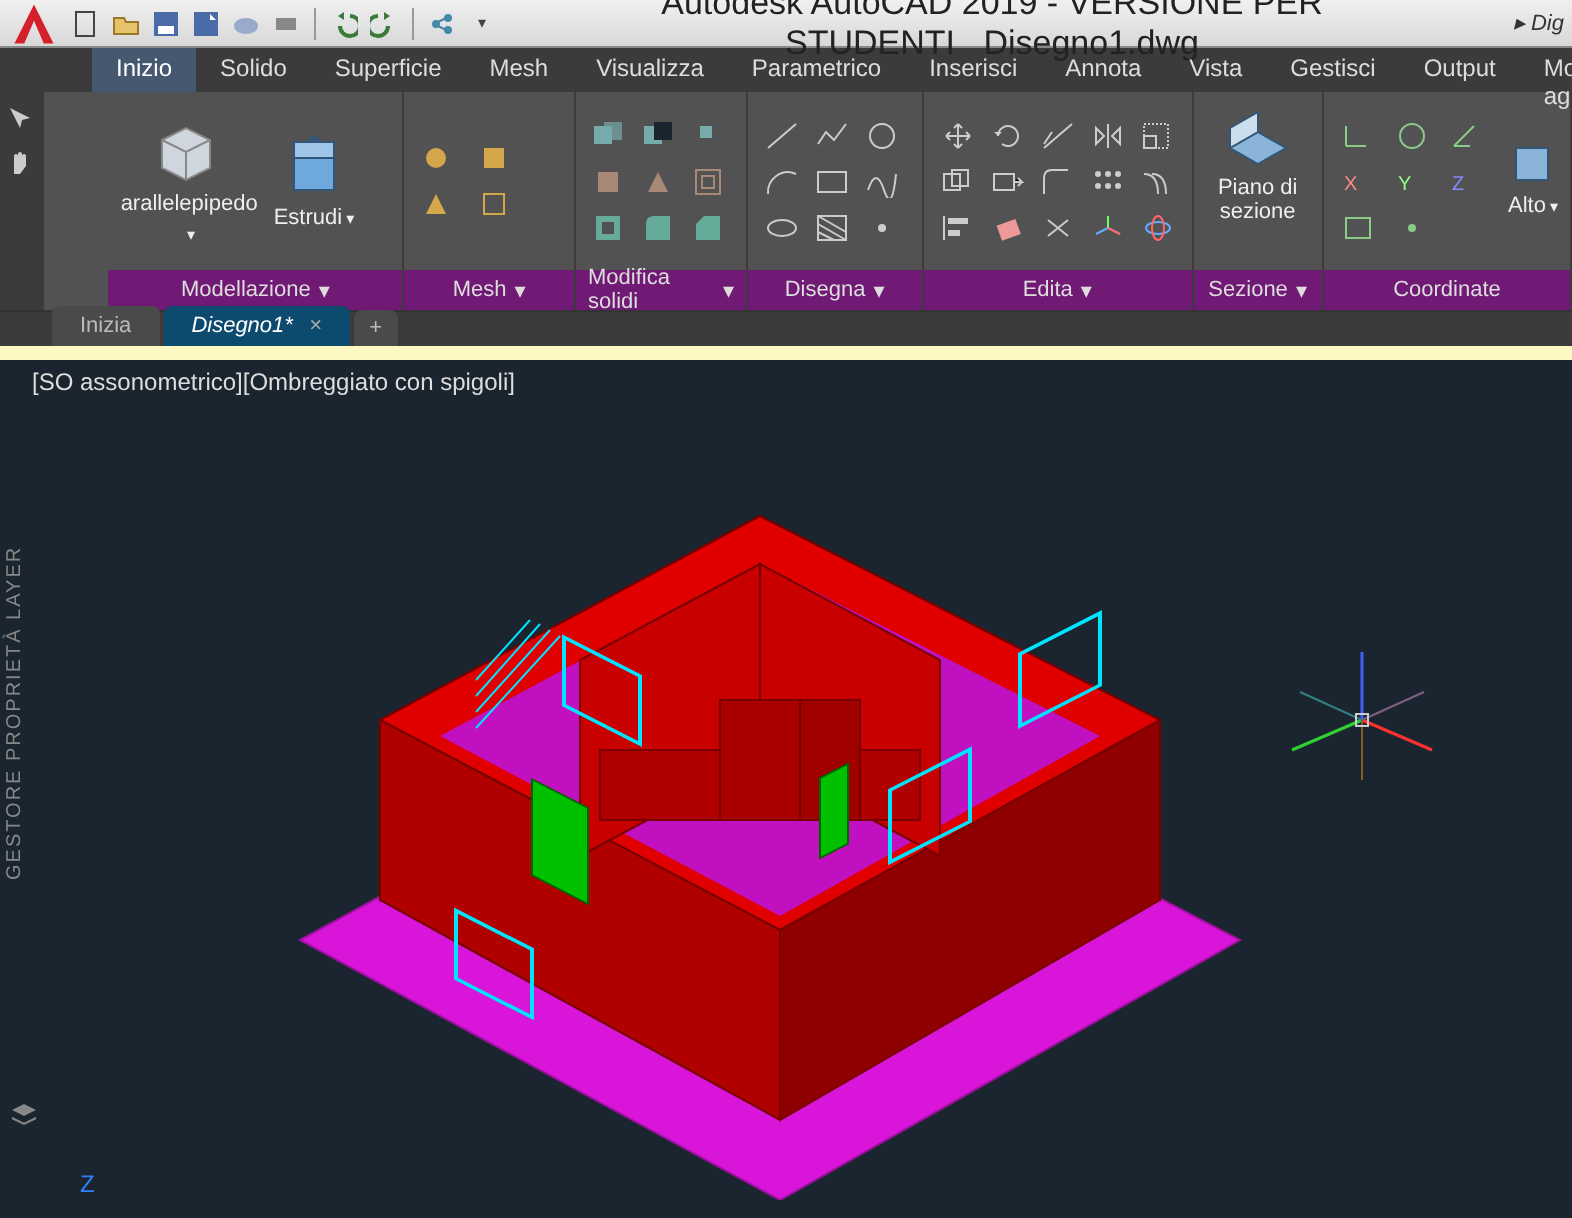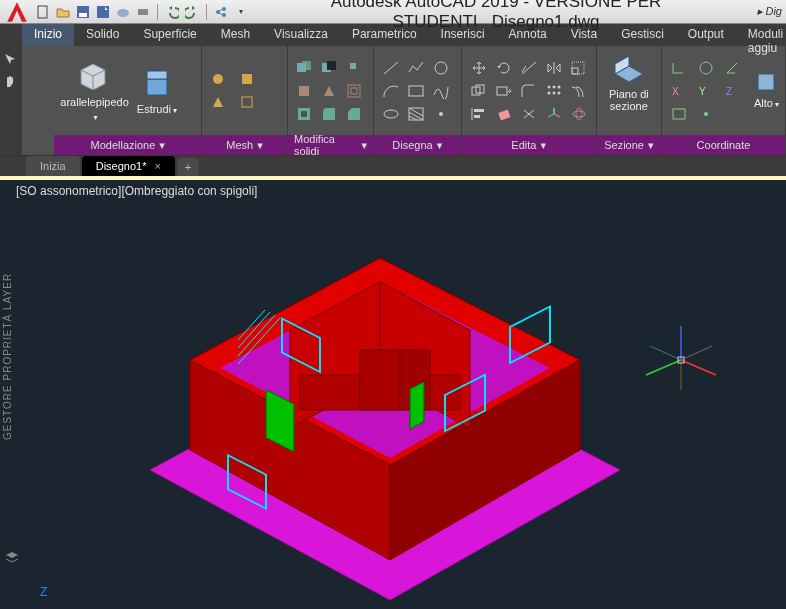--- a/index.html
+++ b/index.html
@@ -6,41 +6,41 @@
   body { font-family: "Segoe UI", Arial, sans-serif; font-size: 11px; color: #ccc; background: #2a2a2a; width: 786px; height: 609px; overflow: hidden; }
 
   .titlebar { height: 24px; background: linear-gradient(#f0f0f0,#d8d8d8); display: flex; align-items: center; padding: 0 4px; color: #333; border-bottom: 1px solid #888; }
   .logo { width: 26px; height: 26px; margin-right:4px; }
   .qat { display:flex; gap:2px; align-items:center;}
   .qat .tb-btn { width:18px; height:18px; display:flex; align-items:center; justify-content:center; background:transparent; border-radius:2px; }
   .title-text { flex:1; text-align:center; font-size:17px; color:#222; }
   .title-right { width:40px; text-align:right; color:#333; font-style:italic;}
   .sep-v { width:1px; height:16px; background:#999; margin:0 3px;}
 
-  .menubar { height:22px; background:#3b3b3b; display:flex; align-items:stretch; padding-left:22px;}
+  .menubar { height:22px; background:#3b3b3b; display:flex; align-items:stretch; padding-left:46px;}
   .menu-item { padding:3px 12px; color:#ddd; font-size:12px; cursor:pointer;}
   .menu-item.active { background:#45586f; color:#fff;}
 
   .ribbon { height:110px; background:#525252; display:flex; border-bottom:1px solid #333; }
   .lefttools { width:26px; background:#3b3b3b; display:flex; flex-direction:column; align-items:center; gap:6px; padding-top:6px;}
   .lefttools div { width:16px; height:16px;}
   .panel { border-right:1px solid #3b3b3b; display:flex; flex-direction:column; }
   .panel-body { flex:1; display:flex; align-items:center; padding:4px 6px; gap:8px;}
   .panel-title { height:20px; background:#701a75; color:#ddd; font-size:11px; display:flex; align-items:center; justify-content:center; gap:4px; padding:0 6px;}
   .bigbtn { display:flex; flex-direction:column; align-items:center; gap:2px; font-size:11px; color:#eee; cursor:pointer; text-align:center; line-height:1.1;}
   .bigbtn .ico { width:36px; height:36px; display:flex; align-items:center; justify-content:center;}
   .bigbtn .drop::after { content:"▾"; font-size:8px; margin-left:2px;}
   .smallgrid { display:grid; grid-template-columns:repeat(3,22px); grid-auto-rows:20px; gap:3px;}
   .smallgrid2 { display:grid; grid-template-columns:repeat(5,22px); grid-auto-rows:20px; gap:3px;}
   .smallgrid3 { display:grid; grid-template-columns:repeat(2,26px); grid-auto-rows:20px; gap:3px;}
   .sm { width:22px; height:20px; display:flex; align-items:center; justify-content:center; cursor:pointer; border-radius:2px;}
 
-  .filetabs { height:24px; background:#3b3b3b; display:flex; align-items:flex-end; padding-left:26px; gap:2px; border-bottom:4px solid #fef9c3;}
+  .filetabs { height:24px; background:#3b3b3b; display:flex; align-items:flex-end; padding-left:26px; gap:2px; border-bottom:7px solid #fef9c3;}
   .ftab { padding:4px 14px 4px 14px; background:#4a4a4a; color:#bbb; font-size:11px; border-radius:4px 4px 0 0; display:flex; align-items:center; gap:8px; cursor:pointer;}
-  .ftab.active { background:#000000; color:#fff;}
+  .ftab.active { background:#0c4a6e; color:#fff;font-style:italic;}
   .ftab .x { font-size:11px; color:#aaa;}
   .addtab { width:22px; height:18px; background:#4a4a4a; border-radius:4px 4px 0 0; display:flex;align-items:center;justify-content:center; color:#bbb; cursor:pointer;}
 
   .viewport { position:relative; height:429px; background:#1a2530; }
   .vp-label { position:absolute; top:4px; left:16px; color:#ddd; font-size:12px;}
   .side-label { position:absolute; left:2px; top:260px; transform:rotate(-90deg); transform-origin:left top; color:#888; font-size:10px; letter-spacing:1px;}
   .side-icon { position:absolute; left:4px; top:370px; color:#888;}
 
   .gizmo { position:absolute; right:60px; top:140px; }
   .axis-z { position:absolute; left:40px; bottom:10px; color:#3080ff; font-size:12px;}

